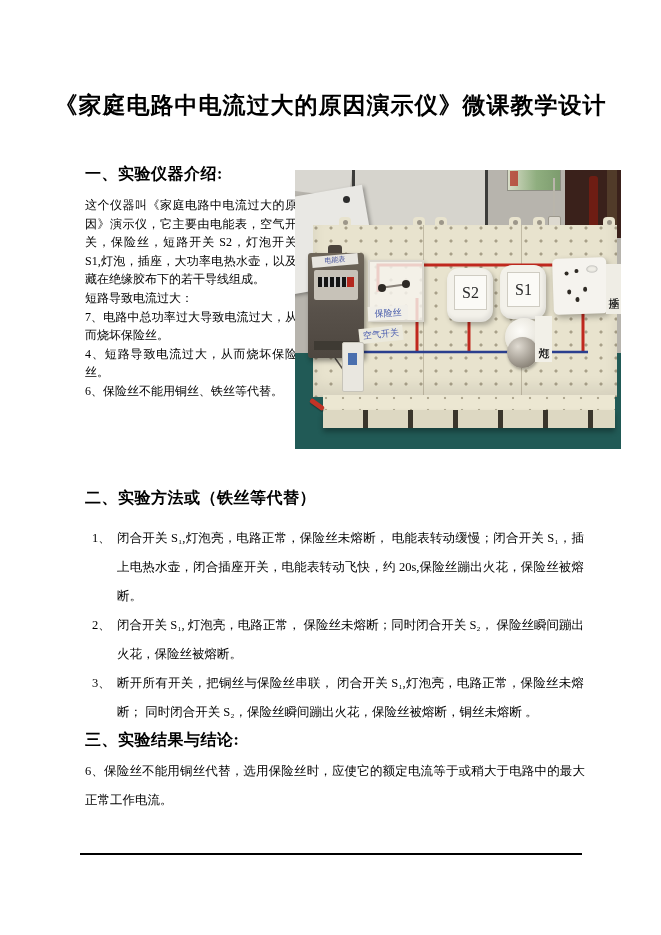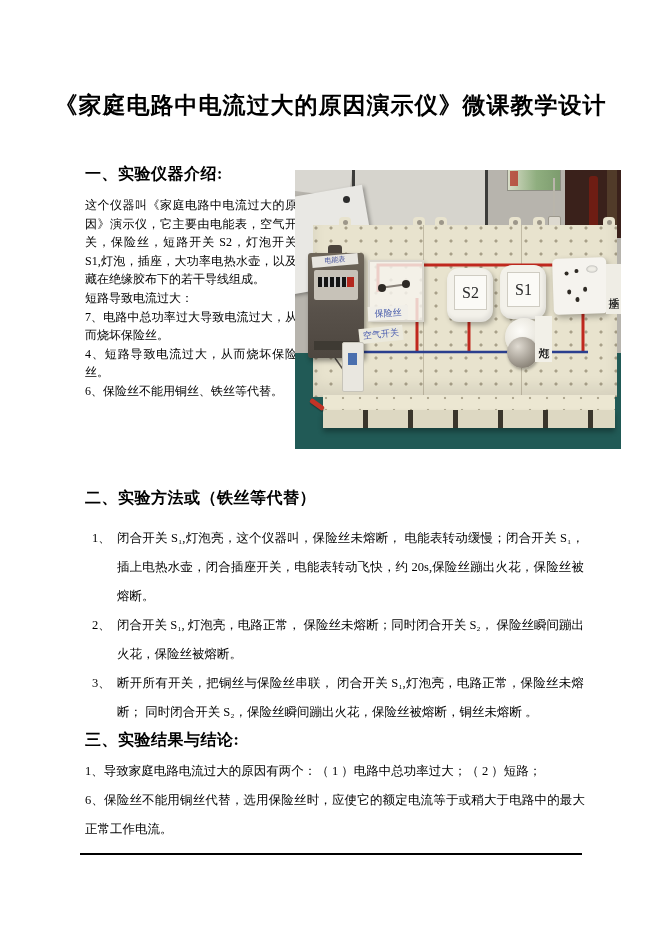--- a/index.html
+++ b/index.html
@@ -180,32 +180,31 @@
   <div class="bulb-base"></div>
   <div class="bulb-glass"></div>
   <div class="bulb-label">灯泡</div>
 </div>
 
 <div class="abs sec-head s2-head">二、实验方法或（铁丝等代替）</div>
 
 <div class="abs s2-list">
   <div class="proc-item">
     <span class="marker">1、</span>
-    <span class="body">闭合开关 S₁,灯泡亮，这个仪器叫，保险丝未熔断， 电能表转动缓慢；闭合开关 S₁，插上电热水壶，闭合插座开关，电能表转动飞快，约 20s,保险丝蹦出火花，保险丝被熔断。</span>
+    <span class="body">闭合开关 S₁,灯泡亮，电路正常，保险丝未熔断， 电能表转动缓慢；闭合开关 S₁，插上电热水壶，闭合插座开关，电能表转动飞快，约 20s,保险丝蹦出火花，保险丝被熔断。</span>
   </div>
   <div class="proc-item">
     <span class="marker">2、</span>
     <span class="body">闭合开关 S₁, 灯泡亮，电路正常， 保险丝未熔断；同时闭合开关 S₂， 保险丝瞬间蹦出火花，保险丝被熔断。</span>
   </div>
   <div class="proc-item">
     <span class="marker">3、</span>
     <span class="body">断开所有开关，把铜丝与保险丝串联， 闭合开关 S₁,灯泡亮，电路正常，保险丝未熔断； 同时闭合开关 S₂，保险丝瞬间蹦出火花，保险丝被熔断，铜丝未熔断 。</span>
   </div>
 </div>
 
 <div class="abs sec-head s3-head">三、实验结果与结论:</div>
 
 <div class="abs s3-body">
-  <p>1、导致家庭电路电流过大的原因有两个：（ 1 ）电路中总功率过大；（ 2 ）短路；</p>
   <p>6、保险丝不能用铜丝代替，选用保险丝时，应使它的额定电流等于或稍大于电路中的最大正常工作电流。</p>
 </div>
 
 <div class="abs footer-rule"></div>
 
 </body></html>

